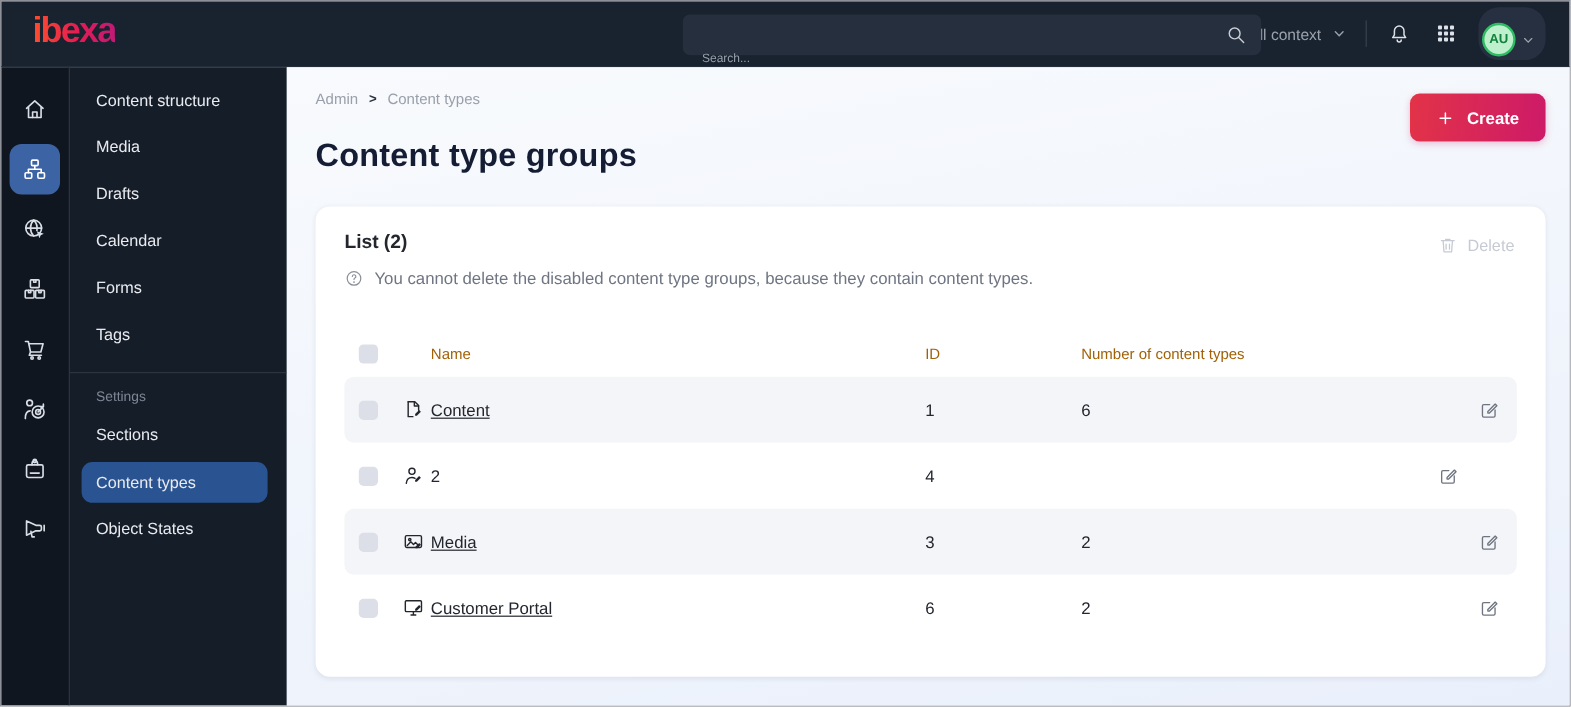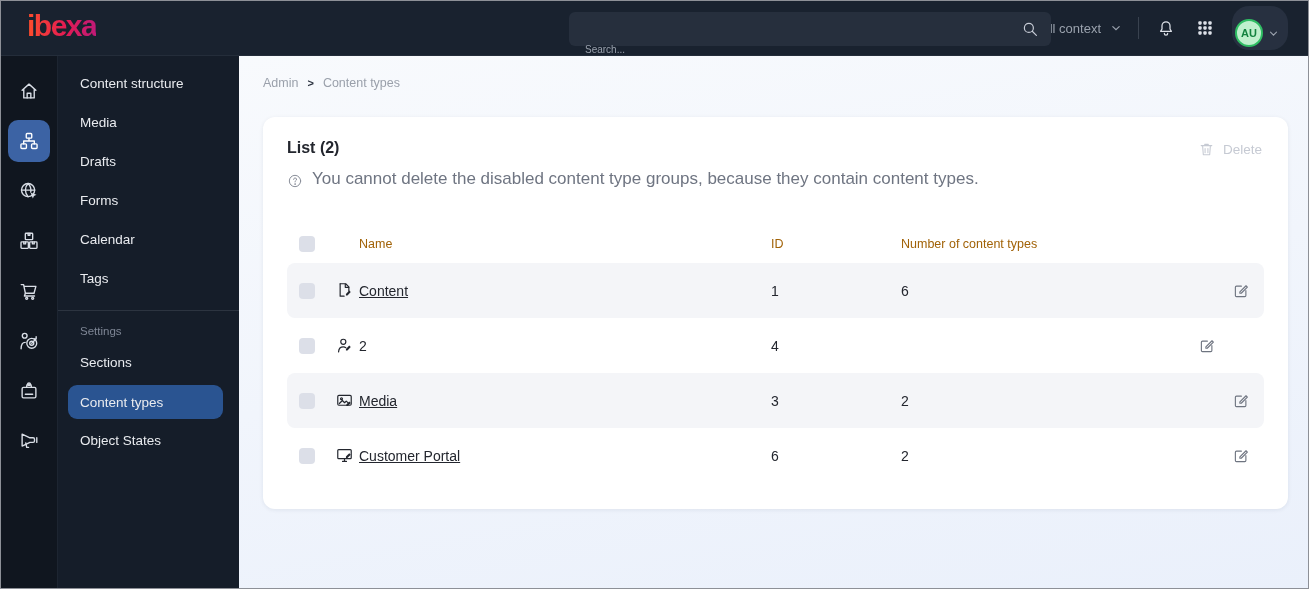--- a/index.html
+++ b/index.html
@@ -63,21 +63,21 @@
   .create-btn svg { width:15px; height:15px; display:block; }
   .page-title { margin:24px 0 0; font-size:27px; font-weight:800; color:#141d33; letter-spacing:.2px; }
 
   .card { margin-top:27px; background:#fff; border-radius:12px; box-shadow:0 1px 4px rgba(25,35,60,.08);
           padding:22px 24px 0; height:392px; }
   .card-head { display:flex; justify-content:space-between; align-items:flex-start; }
   .list-title { margin:0; font-size:16px; font-weight:700; color:#23262e; }
   .delete-btn { display:flex; align-items:center; gap:8px; color:#c6cad3; font-size:13.5px; background:none;
                 border:none; padding:2px; cursor:default; }
   .delete-btn svg { width:17px; height:17px; display:block; }
-  .info-row { display:flex; align-items:flex-end; gap:9px; margin-top:9px; color:#6f7582; font-size:17px; }
+  .info-row { display:flex; align-items:flex-end; gap:9px; margin-top:9px; color:#6f7582; font-size:14px; }
   .info-row .icon svg { width:16px; height:16px; display:block; color:#8a8f9a; }
 
   .table { margin-top:36px; }
   .t-head, .t-row { display:grid; grid-template-columns:36px 24px 412px 130px 1fr 34px;
                     align-items:center; padding:0 12px; }
   .t-head { height:38px; color:#a16207; font-size:12.5px; }
   .t-row { height:55px; border-radius:8px; background:#fff; }
   .t-row.alt { background:#f4f5f8; }
   .checkbox { width:16px; height:16px; border-radius:4px; background:#dcdfe8; display:inline-block; cursor:pointer; }
   .type-icon { color:#23262e; }
@@ -240,24 +240,24 @@
           <div class="menu-item">
             <span>Content structure</span>
           </div>
           <div class="menu-item">
             <span>Media</span>
           </div>
           <div class="menu-item">
             <span>Drafts</span>
           </div>
           <div class="menu-item">
+            <span>Calendar</span>
+          </div>
+          <div class="menu-item">
             <span>Forms</span>
-          </div>
-          <div class="menu-item">
-            <span>Calendar</span>
           </div>
           <div class="menu-item">
             <span>Tags</span>
           </div>
         </div>
       <div class="menu-divider"></div>
       <div class="menu-label">Settings</div>
       <div id="menu-settings">
           <div class="menu-item">
             <span>Sections</span>
@@ -271,21 +271,30 @@
         </div>
     </nav>
 
     <main class="main">
       <div class="breadcrumb">
         <span>Admin</span>
         <span class="sep">&gt;</span>
         <span>Content types</span>
       </div>
 
-
+      <button class="create-btn">
+        <span>
+          <svg viewBox="0 0 24 24" fill="none" stroke="currentColor" stroke-width="2" stroke-linecap="round">
+              <path d="M12 5v14M5 12h14"></path>
+            </svg>
+        </span>
+        <span>Create</span>
+      </button>
+
+      <h1 class="page-title">Content type groups</h1>
 
       <section class="card">
         <div class="card-head">
           <h2 class="list-title">List (2)</h2>
           <button class="delete-btn" disabled="">
             <span>
               <svg viewBox="0 0 24 24" fill="none" stroke="currentColor" stroke-width="1.5" stroke-linecap="round" stroke-linejoin="round">
                   <path d="M4.5 6.5h15M9.5 6.5V4.8h5v1.7M6.5 6.5l1 13h9l1-13M10 10.5v6M14 10.5v6"></path>
                 </svg>
             </span>

